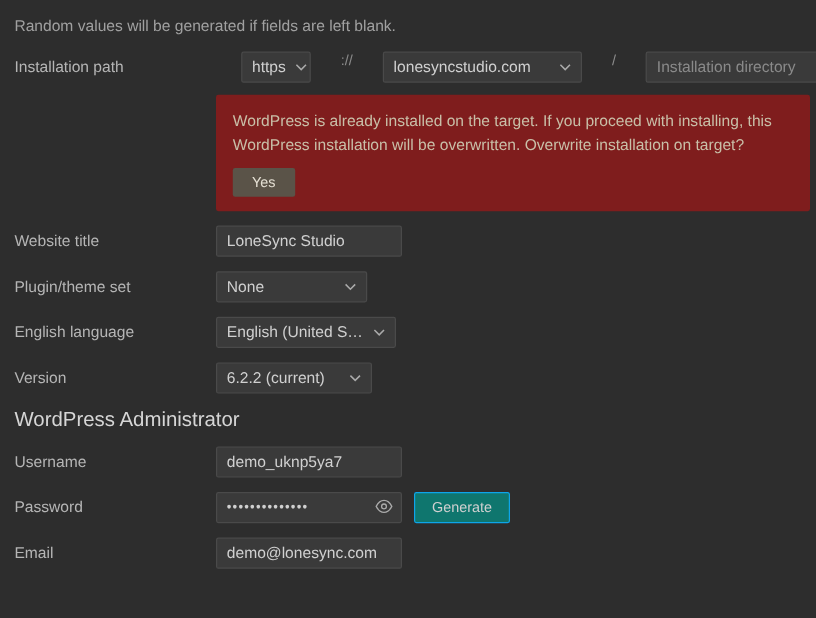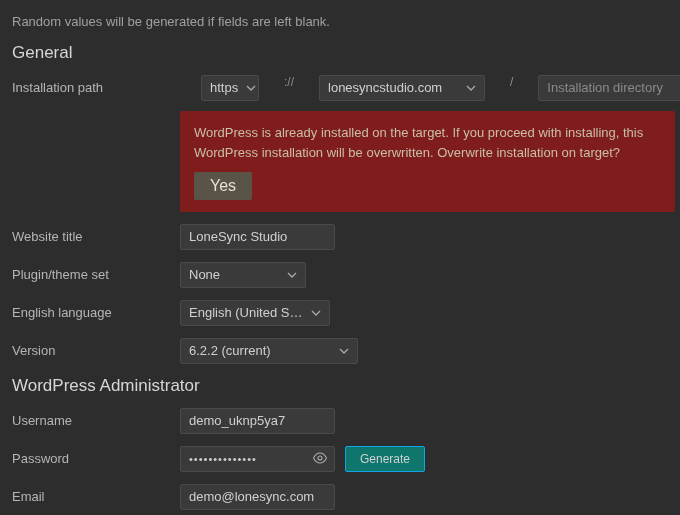--- a/index.html
+++ b/index.html
@@ -94,21 +94,21 @@
     width: 495px;
     box-sizing: border-box;
     line-height: 1.5;
   }
   .warning-box .btn {
     margin-top: 10px;
     background: #5a5348;
     color: #e5e0d4;
     border: none;
     padding: 5px 16px;
-    font-size: 16px;
+    font-size: 12px;
     border-radius: 2px;
     cursor: pointer;
   }
 
   .select.wide { width: 150px; }
   .pwd-wrap {
     display: inline-flex;
     align-items: center;
     background: #3a3a3a;
     border: 1px solid #4a4a4a;
@@ -138,21 +138,20 @@
     cursor: pointer;
   }
 </style>
 </head>
 <body>
 
 <div class="page">
 
   <div class="hint">Random values will be generated if fields are left blank.</div>
 
-  <h2 class="section">General</h2>
 
   <div class="row">
     <div class="label">Installation path</div>
     <div class="field">
       <div class="url-group">
         <div class="select protocol">
           <span>https</span>
           <span class="chev">
             <svg width="10" height="10" viewBox="0 0 10 10">
                 <path d="M1 3 L5 7 L9 3" stroke="#aaa" stroke-width="1.3" fill="none"></path>
@@ -210,21 +209,21 @@
               <path d="M1 3 L5 7 L9 3" stroke="#aaa" stroke-width="1.3" fill="none"></path>
             </svg>
         </span>
       </div>
     </div>
   </div>
 
   <div class="row">
     <div class="label">Version</div>
     <div class="field">
-      <div class="select" style="width:178px">
+      <div class="select" style="width:130px">
         <span>6.2.2 (current)</span>
         <span class="chev">
           <svg width="10" height="10" viewBox="0 0 10 10">
               <path d="M1 3 L5 7 L9 3" stroke="#aaa" stroke-width="1.3" fill="none"></path>
             </svg>
         </span>
       </div>
     </div>
   </div>
 

